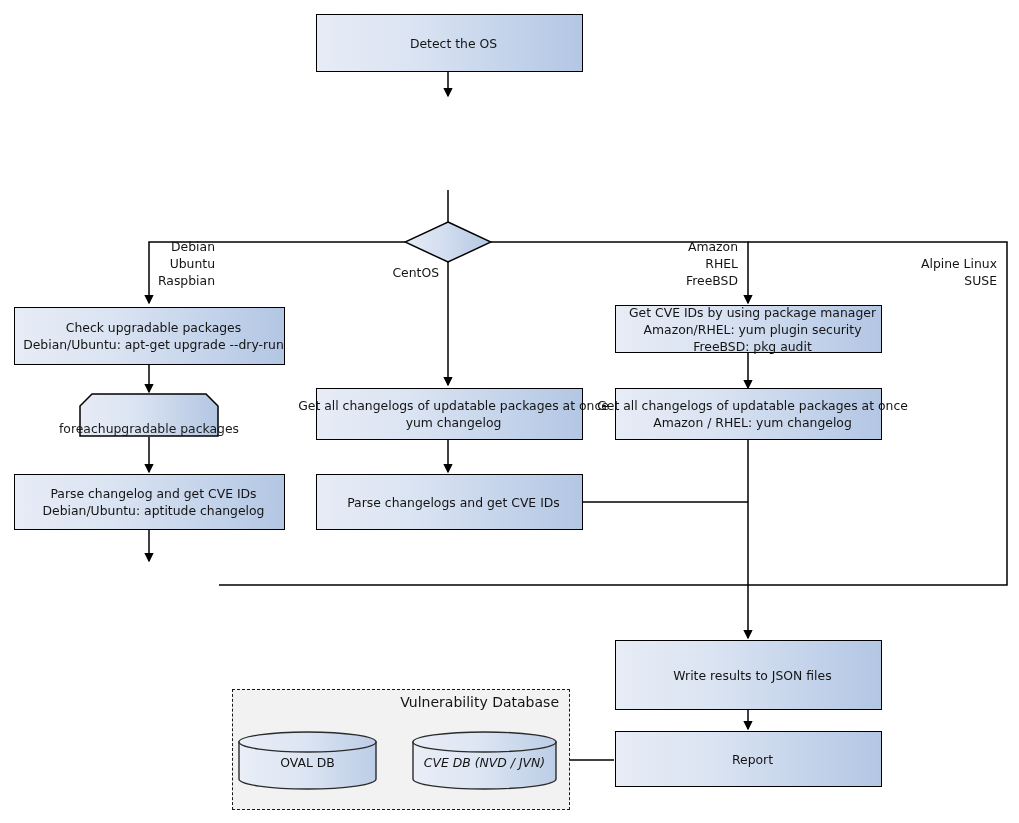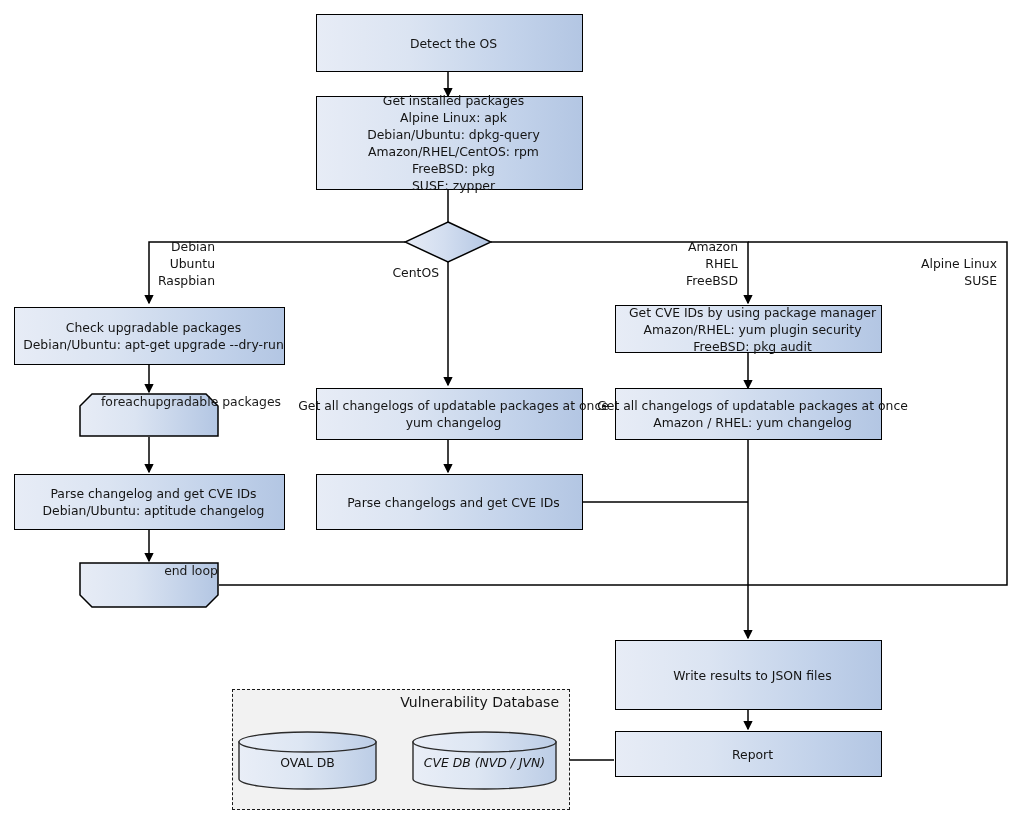--- a/index.html
+++ b/index.html
@@ -49,27 +49,26 @@
     position: absolute;
     border: none;
     background: transparent;
   }
   .loop-wrap { position: absolute; }
   .loop-wrap svg { position: absolute; left: 0; top: 0; overflow: visible; }
   .loop-wrap .label {
     position: absolute;
     left: 0; top: 0;
     width: 100%; height: 100%;
-    display: flex; align-items: flex-start; justify-content: center;
+    display: flex; align-items: flex-end; justify-content: center;
     text-align: center;
     font-size: 12.4px;
     line-height: 17px;
     white-space: nowrap;
     pointer-events: none;
-    margin-left: 42px;
   }
   
   .branch-label {
     position: absolute;
     font-size: 12.4px;
     line-height: 17px;
     color: #141414;
     white-space: nowrap;
   }
   .branch-label span { display: block; text-align: right; }
@@ -148,30 +147,20 @@
       <path d="M 570 760 L 614 760"></path>
     </g>
   </svg>
 
   <div class="node" style="left:316px; top:14px; width:267px; height:58px;">
     <div class="lines">
         <span>Detect the OS</span>
       </div>
   </div>
 
-  <div class="node" style="left:316px; top:96px; width:267px; height:94px;">
-    <div class="lines">
-        <span>Get installed packages</span>
-        <span>Alpine Linux: apk</span>
-        <span>Debian/Ubuntu: dpkg-query</span>
-        <span>Amazon/RHEL/CentOS: rpm</span>
-        <span>FreeBSD: pkg</span>
-        <span>SUSE: zypper</span>
-      </div>
-  </div>
 
   <div class="diamond" style="left:404px; top:221px; width:88px; height:42px;">
     <svg width="88" height="42" viewBox="0 0 88 42" xmlns="http://www.w3.org/2000/svg">
       <defs>
         <linearGradient id="dgrad" x1="0" y1="0" x2="1" y2="0">
           <stop offset="0%" stop-color="#e7ecf6"></stop>
           <stop offset="45%" stop-color="#d3def0"></stop>
           <stop offset="100%" stop-color="#b3c6e3"></stop>
         </linearGradient>
       </defs>
@@ -223,35 +212,20 @@
     </div>
   </div>
 
   <div class="node" style="left:14px; top:474px; width:271px; height:56px;">
     <div class="lines">
         <span>Parse changelog and get  CVE IDs</span>
         <span>Debian/Ubuntu: aptitude changelog</span>
       </div>
   </div>
 
-  <div class="loop-wrap" style="left:79px; top:562px; width:140px; height:46px;">
-    <svg width="140" height="46" viewBox="0 0 140 46" xmlns="http://www.w3.org/2000/svg">
-      <defs>
-        <linearGradient id="lgrad2" x1="0" y1="0" x2="1" y2="0">
-          <stop offset="0%" stop-color="#e7ecf6"></stop>
-          <stop offset="40%" stop-color="#dbe4f2"></stop>
-          <stop offset="100%" stop-color="#b3c6e3"></stop>
-        </linearGradient>
-      </defs>
-      <path d="M 1 1 L 139 1 L 139 33 L 127 45 L 13 45 L 1 33 Z" fill="url(#lgrad2)" stroke="#000" stroke-width="1.5"></path>
-    </svg>
-    <div class="label">
-      <div class="lines"><span>end loop</span></div>
-    </div>
-  </div>
 
   <div class="node overflow" style="left:316px; top:388px; width:267px; height:52px;">
     <div class="lines">
         <span>Get all changelogs of updatable packages at once</span>
         <span>yum changelog</span>
       </div>
   </div>
 
   <div class="node" style="left:316px; top:474px; width:267px; height:56px;">
     <div class="lines">
@@ -273,21 +247,21 @@
         <span>Amazon / RHEL: yum changelog</span>
       </div>
   </div>
 
   <div class="node" style="left:615px; top:640px; width:267px; height:70px;">
     <div class="lines">
         <span>Write results to JSON files</span>
       </div>
   </div>
 
-  <div class="node" style="left:615px; top:731px; width:267px; height:46px;">
+  <div class="node" style="left:615px; top:731px; width:267px; height:56px;">
     <div class="lines">
         <span>Report</span>
       </div>
   </div>
 
   <div class="db-group" style="left:232px; top:689px; width:338px; height:121px;">
     <div class="db-group-title">Vulnerability Database</div>
   </div>
 
   <div class="cylinder" style="left:238px; top:732px; width:139px; height:43px;">

